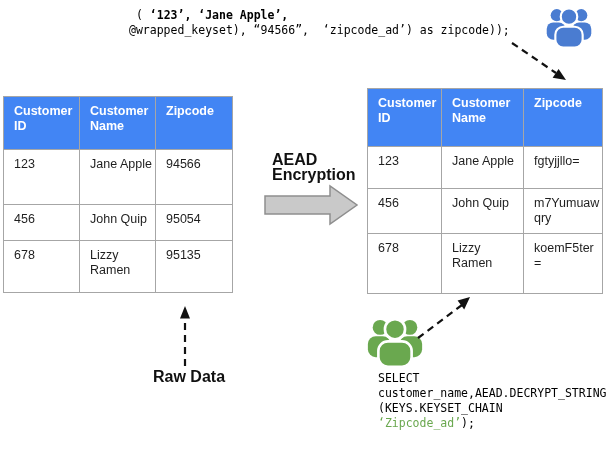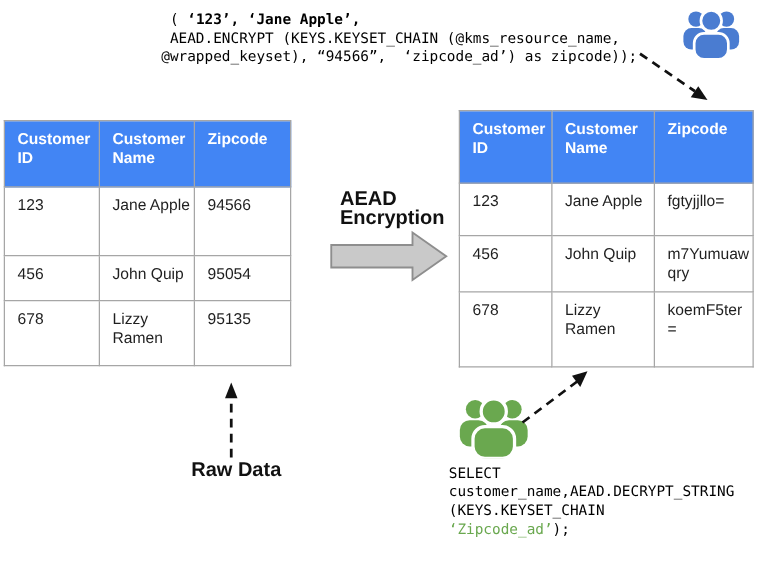--- a/index.html
+++ b/index.html
@@ -48,21 +48,20 @@
   .overlay{position:absolute;left:0;top:0;pointer-events:none;}
   .icon-users{position:absolute;}
 </style>
 </head>
 <body>
 
 <div class="canvas">
 
   <div class="code" style="left:129px;top:8px;">
     <span class="line"><span> ( </span><b>‘123’, ‘Jane Apple’,</b></span>
-    <span class="line"> AEAD.ENCRYPT (KEYS.KEYSET_CHAIN (@kms_resource_name,</span>
     <span class="line">@wrapped_keyset), “94566”,  ‘zipcode_ad’) as zipcode));</span>
   </div>
 
   <svg class="icon-users" style="left:546px;top:4px;" width="46" height="44" viewBox="0 0 64 60">
     <g style="fill:var(--icon-blue)">
       <circle cx="15" cy="15" r="8.5"></circle>
       <rect x="1" y="25" width="26" height="24" rx="9"></rect>
       <circle cx="49" cy="15" r="8.5"></circle>
       <rect x="37" y="25" width="26" height="24" rx="9"></rect>
       <circle cx="32" cy="17" r="11.5" style="stroke:#fff;stroke-width:3"></circle>
@@ -138,21 +137,21 @@
     <g style="fill:var(--icon-green)">
       <circle cx="15" cy="15" r="8.5"></circle>
       <rect x="1" y="25" width="26" height="24" rx="9"></rect>
       <circle cx="49" cy="15" r="8.5"></circle>
       <rect x="37" y="25" width="26" height="24" rx="9"></rect>
       <circle cx="32" cy="17" r="11.5" style="stroke:#fff;stroke-width:3"></circle>
       <rect x="13" y="31" width="38" height="29" rx="11" style="stroke:#fff;stroke-width:3"></rect>
     </g>
   </svg>
 
-  <div class="code" style="left:359px;top:371px;">
+  <div class="code" style="left:378px;top:371px;">
     <span class="line">SELECT</span>
     <span class="line">customer_name,AEAD.DECRYPT_STRING</span>
     <span class="line">(KEYS.KEYSET_CHAIN</span>
     <span class="line"><span class="green">‘Zipcode_ad’</span><span>);</span></span>
   </div>
 
   <svg class="overlay" width="609" height="469" viewBox="0 0 609 469">
 
     <g>
       <polygon points="265,196 330,196 330,186 357,205 330,224 330,214 265,214" style="fill:var(--arrow-gray);stroke:var(--arrow-gray-stroke);stroke-width:1.5"></polygon>

